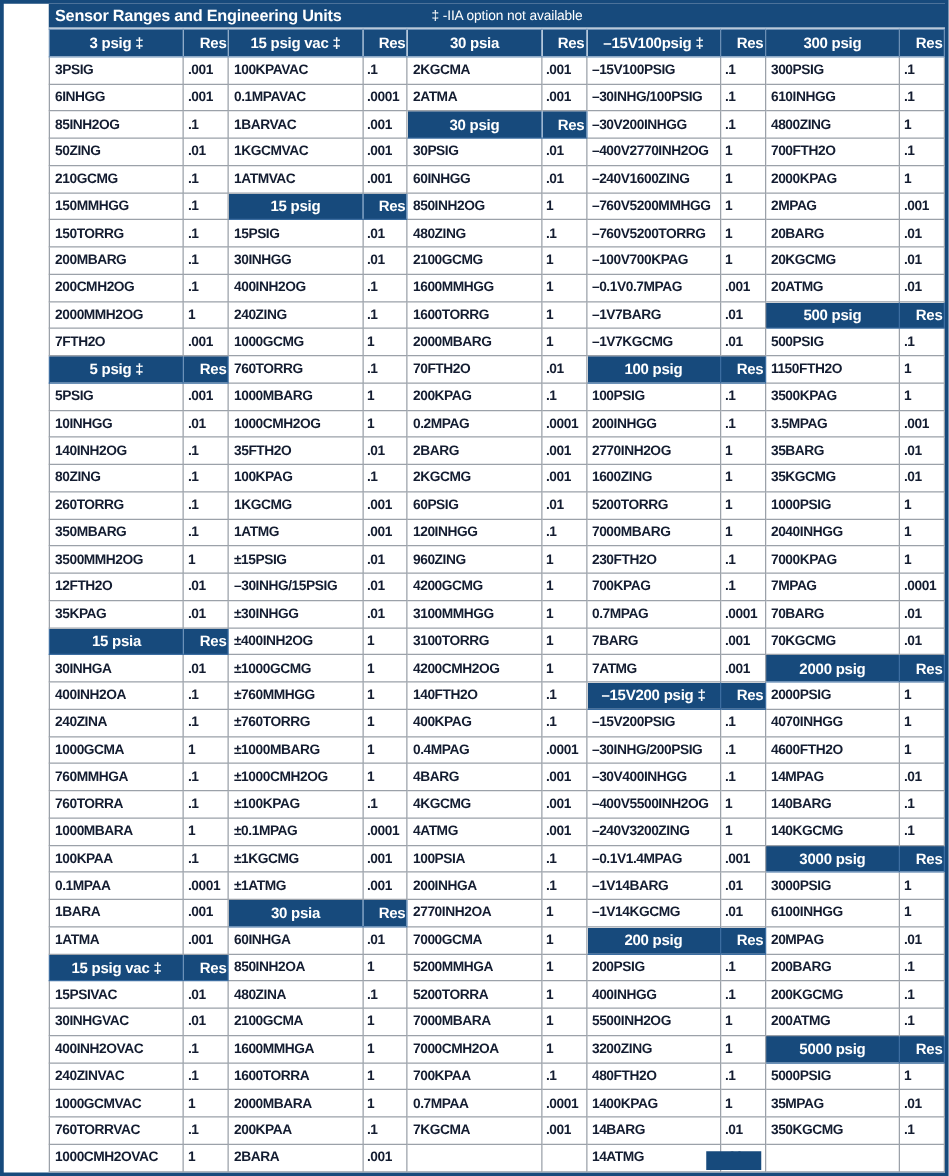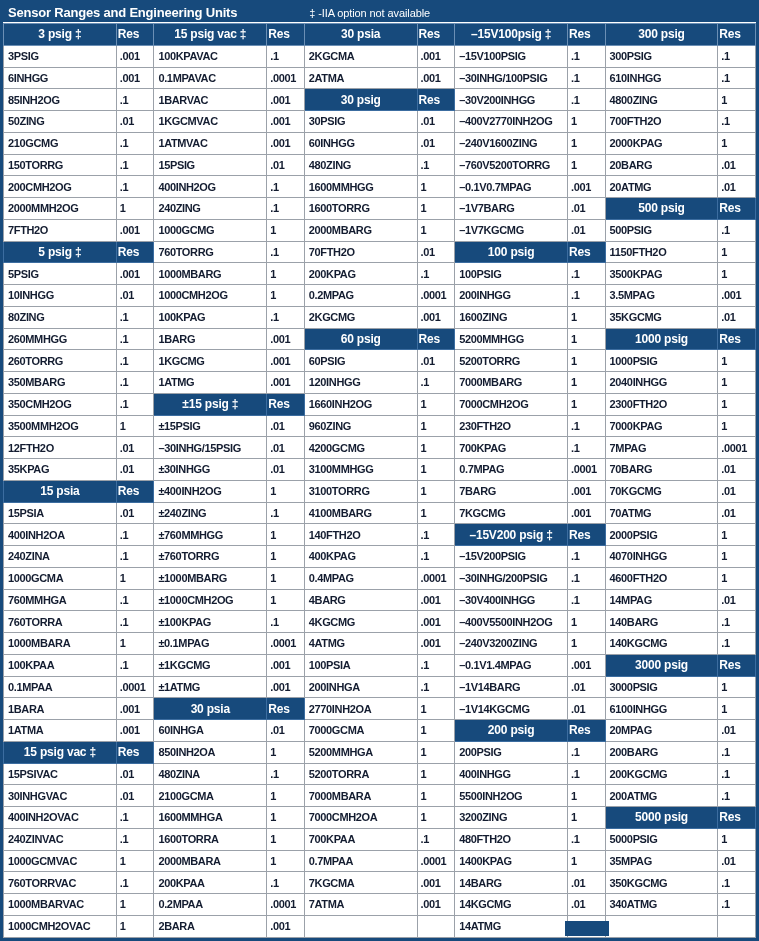--- a/index.html
+++ b/index.html
@@ -1,19 +1,19 @@
 <!DOCTYPE html>
 <html><head>
 <meta charset="utf-8">
 <style>
   html,body{margin:0;padding:0;background:#ffffff;}
   body{width:759px;height:941px;font-family:"Liberation Sans",sans-serif;}
   #frame{
     position:relative;box-sizing:border-box;width:759px;height:941px;
-    border:3px solid #174a7c;background:#ffffff;overflow:hidden;
+    border:3px solid #174a7c;background:#ffffff;overflow:hidden;padding-left:36px;
   }
   #titlebar{
     box-sizing:border-box;height:20px;background:#174a7c;color:#ffffff;
     display:flex;align-items:center;border-bottom:1px solid #ffffff;
   }
   #titlebar .ttl{font-weight:700;font-size:13px;letter-spacing:-0.2px;padding-left:5px;white-space:nowrap;}
   #titlebar .note{font-weight:400;font-size:11px;letter-spacing:-0.1px;margin-left:72px;white-space:nowrap;}
   table.grid{
     width:100%;height:915px;border-collapse:collapse;table-layout:fixed;
   }
@@ -27,21 +27,21 @@
     padding:0 0 0 4px;background:#ffffff;
   }
   td.rcell{
     font-weight:700;font-size:11px;letter-spacing:-0.35px;color:#131c30;
     padding:0 0 0 3px;background:#ffffff;
   }
   td.hcell{
     background:#174a7c;color:#ffffff;font-weight:700;font-size:12px;
     letter-spacing:-0.2px;text-align:center;border-color:#3c6da0;
   }
-  td.hcell.res{text-align:left;}
+  td.hcell.res{text-align:right;}
   tr{height:17px;}
   tr:first-child td.hcell{border-color:#6b8fb5;}
   #artifact{
     position:absolute;left:562px;bottom:2px;width:44px;height:15px;
     background:#174a7c;
   }
 </style>
 </head>
 <body>
 
@@ -130,32 +130,56 @@
           <td class="vcell">1ATMVAC</td>
           <td class="rcell">.001</td>
           <td class="vcell">60INHGG</td>
           <td class="rcell">.01</td>
           <td class="vcell">–240V1600ZING</td>
           <td class="rcell">1</td>
           <td class="vcell">2000KPAG</td>
           <td class="rcell">1</td>
         </tr>
         <tr>
+          <td class="vcell">150MMHGG</td>
+          <td class="rcell">.1</td>
+          <td class="hcell">15 psig</td>
+          <td class="hcell res">Res</td>
+          <td class="vcell">850INH2OG</td>
+          <td class="rcell">1</td>
+          <td class="vcell">–760V5200MMHGG</td>
+          <td class="rcell">1</td>
+          <td class="vcell">2MPAG</td>
+          <td class="rcell">.001</td>
+        </tr>
+        <tr>
           <td class="vcell">150TORRG</td>
           <td class="rcell">.1</td>
           <td class="vcell">15PSIG</td>
           <td class="rcell">.01</td>
           <td class="vcell">480ZING</td>
           <td class="rcell">.1</td>
           <td class="vcell">–760V5200TORRG</td>
           <td class="rcell">1</td>
           <td class="vcell">20BARG</td>
           <td class="rcell">.01</td>
         </tr>
         <tr>
+          <td class="vcell">200MBARG</td>
+          <td class="rcell">.1</td>
+          <td class="vcell">30INHGG</td>
+          <td class="rcell">.01</td>
+          <td class="vcell">2100GCMG</td>
+          <td class="rcell">1</td>
+          <td class="vcell">–100V700KPAG</td>
+          <td class="rcell">1</td>
+          <td class="vcell">20KGCMG</td>
+          <td class="rcell">.01</td>
+        </tr>
+        <tr>
           <td class="vcell">200CMH2OG</td>
           <td class="rcell">.1</td>
           <td class="vcell">400INH2OG</td>
           <td class="rcell">.1</td>
           <td class="vcell">1600MMHGG</td>
           <td class="rcell">1</td>
           <td class="vcell">–0.1V0.7MPAG</td>
           <td class="rcell">.001</td>
           <td class="vcell">20ATMG</td>
           <td class="rcell">.01</td>
@@ -214,44 +238,44 @@
           <td class="vcell">1000CMH2OG</td>
           <td class="rcell">1</td>
           <td class="vcell">0.2MPAG</td>
           <td class="rcell">.0001</td>
           <td class="vcell">200INHGG</td>
           <td class="rcell">.1</td>
           <td class="vcell">3.5MPAG</td>
           <td class="rcell">.001</td>
         </tr>
         <tr>
+          <td class="vcell">140INH2OG</td>
+          <td class="rcell">.1</td>
+          <td class="vcell">35FTH2O</td>
+          <td class="rcell">.01</td>
+          <td class="vcell">2BARG</td>
+          <td class="rcell">.001</td>
+          <td class="vcell">2770INH2OG</td>
+          <td class="rcell">1</td>
+          <td class="vcell">35BARG</td>
+          <td class="rcell">.01</td>
+        </tr>
+        <tr>
           <td class="vcell">80ZING</td>
           <td class="rcell">.1</td>
           <td class="vcell">100KPAG</td>
           <td class="rcell">.1</td>
           <td class="vcell">2KGCMG</td>
           <td class="rcell">.001</td>
           <td class="vcell">1600ZING</td>
           <td class="rcell">1</td>
           <td class="vcell">35KGCMG</td>
           <td class="rcell">.01</td>
         </tr>
         <tr>
-          <td class="vcell">260MMHGG</td>
-          <td class="rcell">.1</td>
-          <td class="vcell">1BARG</td>
-          <td class="rcell">.001</td>
-          <td class="hcell">60 psig</td>
-          <td class="hcell res">Res</td>
-          <td class="vcell">5200MMHGG</td>
-          <td class="rcell">1</td>
-          <td class="hcell">1000 psig</td>
-          <td class="hcell res">Res</td>
-        </tr>
-        <tr>
           <td class="vcell">260TORRG</td>
           <td class="rcell">.1</td>
           <td class="vcell">1KGCMG</td>
           <td class="rcell">.001</td>
           <td class="vcell">60PSIG</td>
           <td class="rcell">.01</td>
           <td class="vcell">5200TORRG</td>
           <td class="rcell">1</td>
           <td class="vcell">1000PSIG</td>
           <td class="rcell">1</td>
@@ -262,32 +286,20 @@
           <td class="vcell">1ATMG</td>
           <td class="rcell">.001</td>
           <td class="vcell">120INHGG</td>
           <td class="rcell">.1</td>
           <td class="vcell">7000MBARG</td>
           <td class="rcell">1</td>
           <td class="vcell">2040INHGG</td>
           <td class="rcell">1</td>
         </tr>
         <tr>
-          <td class="vcell">350CMH2OG</td>
-          <td class="rcell">.1</td>
-          <td class="hcell">±15 psig ‡</td>
-          <td class="hcell res">Res</td>
-          <td class="vcell">1660INH2OG</td>
-          <td class="rcell">1</td>
-          <td class="vcell">7000CMH2OG</td>
-          <td class="rcell">1</td>
-          <td class="vcell">2300FTH2O</td>
-          <td class="rcell">1</td>
-        </tr>
-        <tr>
           <td class="vcell">3500MMH2OG</td>
           <td class="rcell">1</td>
           <td class="vcell">±15PSIG</td>
           <td class="rcell">.01</td>
           <td class="vcell">960ZING</td>
           <td class="rcell">1</td>
           <td class="vcell">230FTH2O</td>
           <td class="rcell">.1</td>
           <td class="vcell">7000KPAG</td>
           <td class="rcell">1</td>
@@ -322,30 +334,30 @@
           <td class="vcell">±400INH2OG</td>
           <td class="rcell">1</td>
           <td class="vcell">3100TORRG</td>
           <td class="rcell">1</td>
           <td class="vcell">7BARG</td>
           <td class="rcell">.001</td>
           <td class="vcell">70KGCMG</td>
           <td class="rcell">.01</td>
         </tr>
         <tr>
-          <td class="vcell">15PSIA</td>
-          <td class="rcell">.01</td>
-          <td class="vcell">±240ZING</td>
-          <td class="rcell">.1</td>
-          <td class="vcell">4100MBARG</td>
-          <td class="rcell">1</td>
-          <td class="vcell">7KGCMG</td>
-          <td class="rcell">.001</td>
-          <td class="vcell">70ATMG</td>
-          <td class="rcell">.01</td>
+          <td class="vcell">30INHGA</td>
+          <td class="rcell">.01</td>
+          <td class="vcell">±1000GCMG</td>
+          <td class="rcell">1</td>
+          <td class="vcell">4200CMH2OG</td>
+          <td class="rcell">1</td>
+          <td class="vcell">7ATMG</td>
+          <td class="rcell">.001</td>
+          <td class="hcell">2000 psig</td>
+          <td class="hcell res">Res</td>
         </tr>
         <tr>
           <td class="vcell">400INH2OA</td>
           <td class="rcell">.1</td>
           <td class="vcell">±760MMHGG</td>
           <td class="rcell">1</td>
           <td class="vcell">140FTH2O</td>
           <td class="rcell">.1</td>
           <td class="hcell">–15V200 psig ‡</td>
           <td class="hcell res">Res</td>
@@ -535,32 +547,20 @@
         <tr>
           <td class="vcell">760TORRVAC</td>
           <td class="rcell">.1</td>
           <td class="vcell">200KPAA</td>
           <td class="rcell">.1</td>
           <td class="vcell">7KGCMA</td>
           <td class="rcell">.001</td>
           <td class="vcell">14BARG</td>
           <td class="rcell">.01</td>
           <td class="vcell">350KGCMG</td>
-          <td class="rcell">.1</td>
-        </tr>
-        <tr>
-          <td class="vcell">1000MBARVAC</td>
-          <td class="rcell">1</td>
-          <td class="vcell">0.2MPAA</td>
-          <td class="rcell">.0001</td>
-          <td class="vcell">7ATMA</td>
-          <td class="rcell">.001</td>
-          <td class="vcell">14KGCMG</td>
-          <td class="rcell">.01</td>
-          <td class="vcell">340ATMG</td>
           <td class="rcell">.1</td>
         </tr>
         <tr>
           <td class="vcell">1000CMH2OVAC</td>
           <td class="rcell">1</td>
           <td class="vcell">2BARA</td>
           <td class="rcell">.001</td>
           <td class="vcell"></td>
           <td class="rcell"></td>
           <td class="vcell">14ATMG</td>

